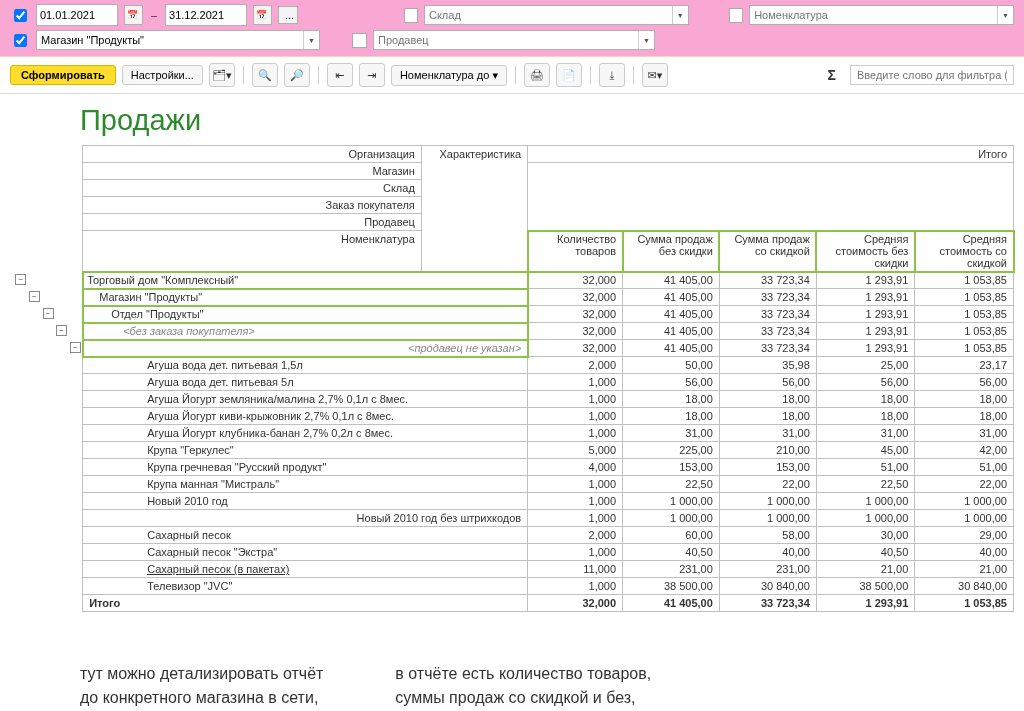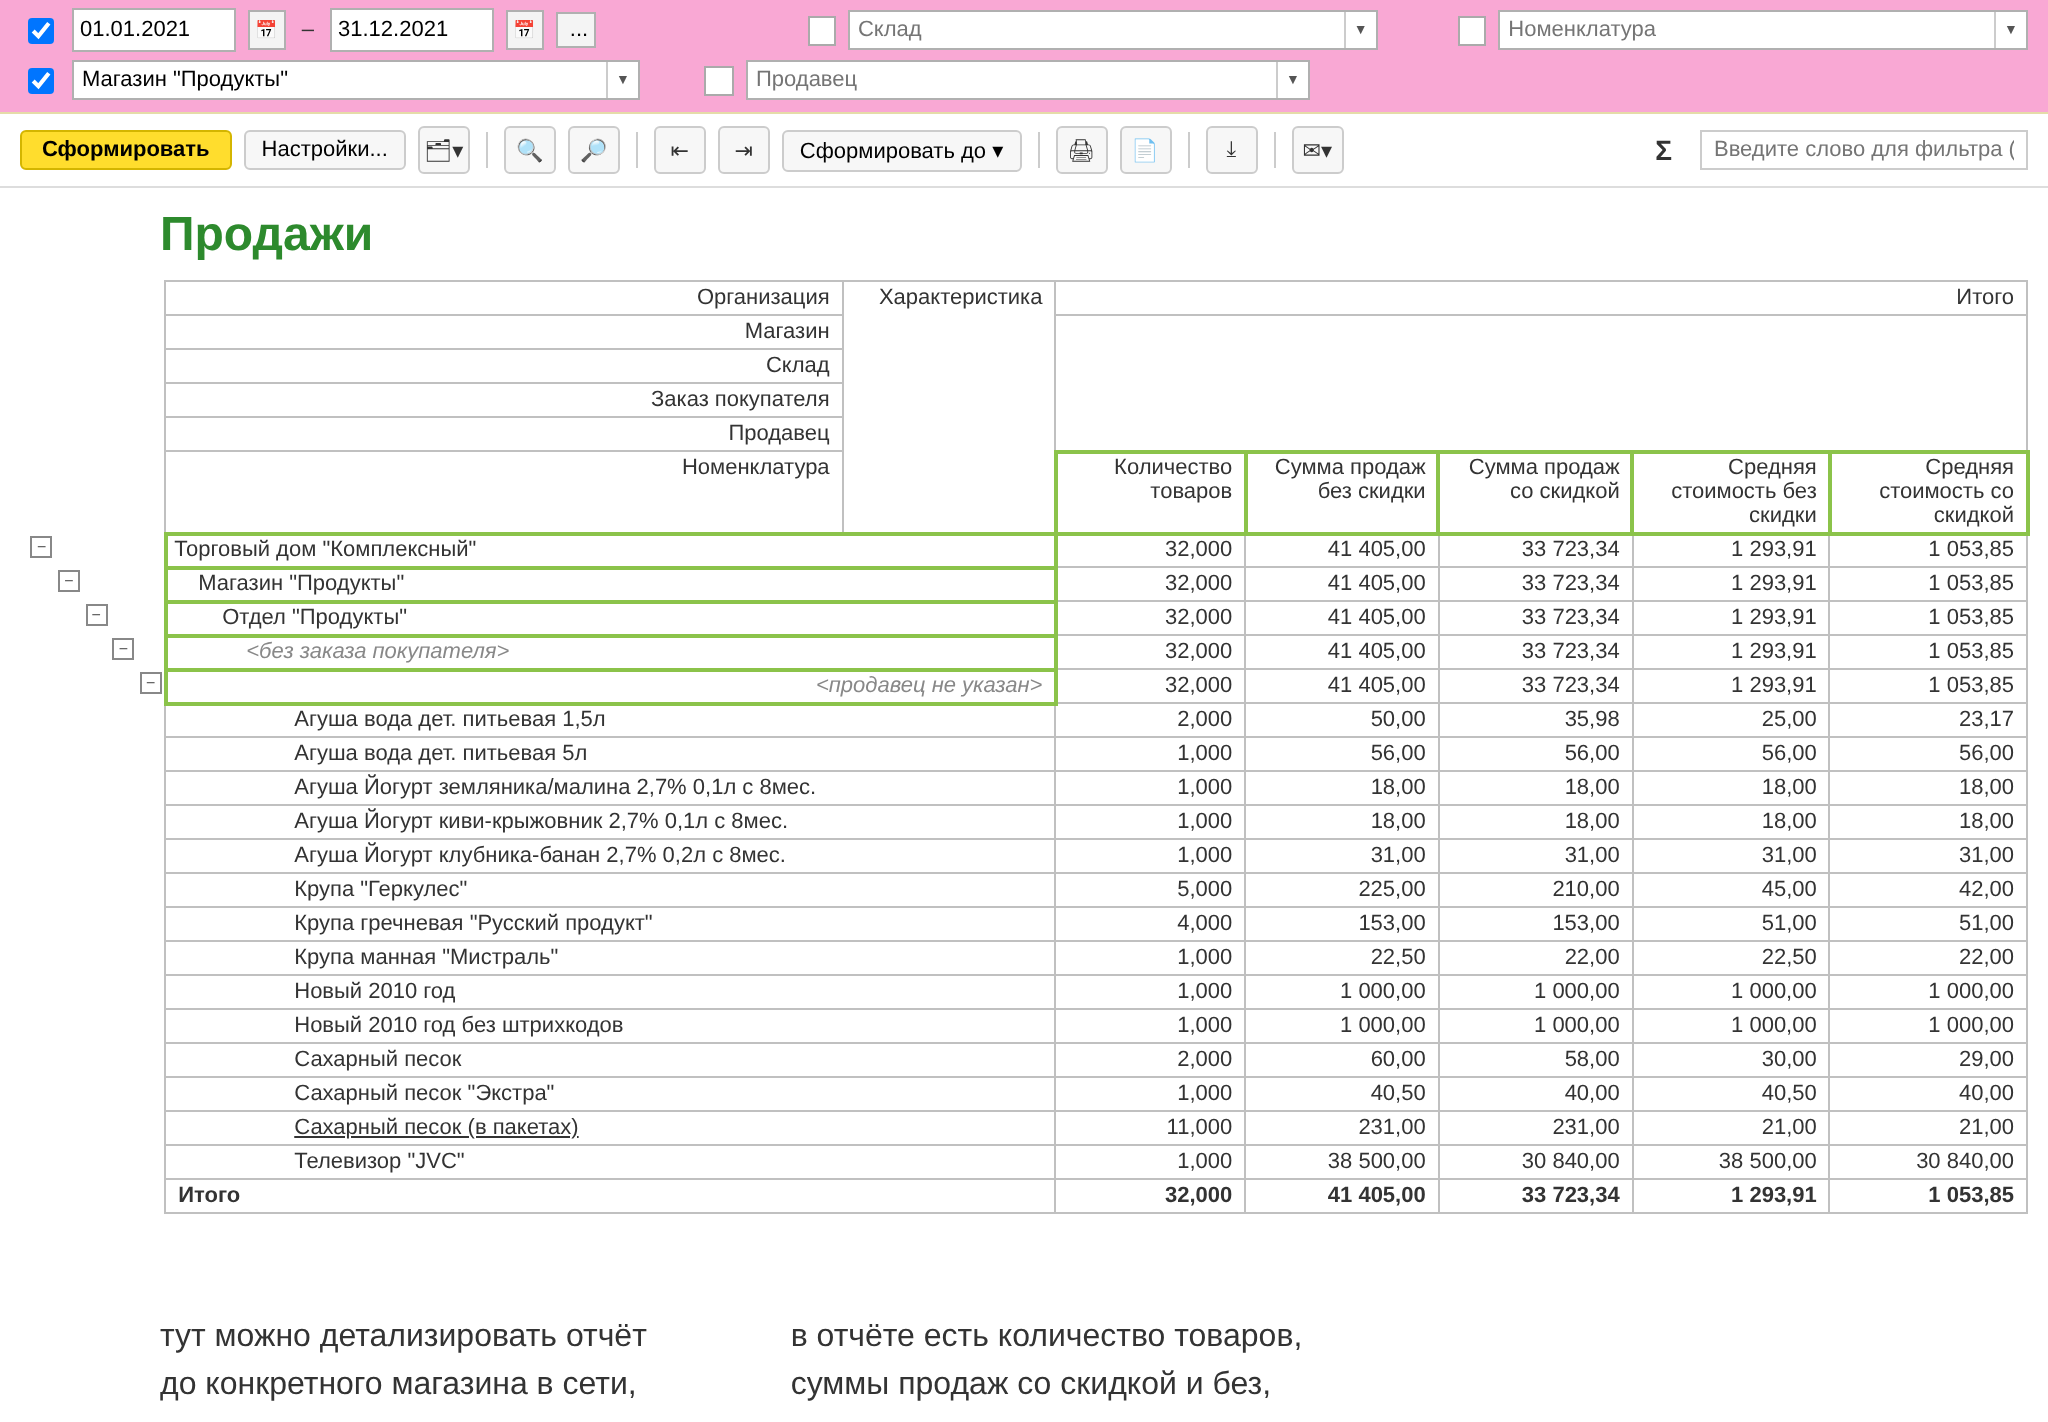--- a/index.html
+++ b/index.html
@@ -15,21 +15,21 @@
 .combo .dd{position:absolute;right:0;top:0;width:15px;height:100%;border-left:1px solid #ccc;display:flex;align-items:center;justify-content:center;font-size:7px;color:#555;cursor:pointer}
 .cb-empty{width:13px;height:13px;border:1px solid #aaa;background:#fff;cursor:pointer}
 .toolbar{padding:6px 10px;display:flex;align-items:center;gap:6px;border-bottom:1px solid #ddd}
 .btn-primary{background:#ffdd2d;border:1px solid #d4b500;padding:3px 10px;font-size:11px;font-weight:bold;cursor:pointer;border-radius:3px}
 .btn{background:#f7f7f7;border:1px solid #ccc;padding:3px 8px;font-size:11px;cursor:pointer;border-radius:3px}
 .icon-btn{width:24px;height:22px;border:1px solid #ccc;background:#f7f7f7;display:inline-flex;align-items:center;justify-content:center;cursor:pointer;border-radius:3px;font-size:11px}
 .toolbar-sep{width:1px;height:18px;background:#ccc;margin:0 2px}
 .sigma{margin-left:auto;font-size:14px;font-weight:bold;margin-right:8px}
 .filter-input{border:1px solid #ccc;padding:3px 6px;font-size:11px;color:#aaa;width:150px}
 .report-area{padding:0;overflow:auto}
-.report-title{font-size:24px;font-weight:bold;color:#2d8a2d;padding:10px 0 8px 80px}
+.report-title{font-size:29px;font-weight:normal;color:#2d8a2d;padding:10px 0 8px 80px}
 .grid{border-collapse:collapse;margin-left:14px;width:1000px}
 .grid td,.grid th{border:1px solid #c0c0c0;padding:2px 6px;font-size:11px;vertical-align:top}
 .grid th{font-weight:normal;text-align:right;background:#fff}
 .tree-cell{border:none !important;padding:0 !important;width:14px;text-align:center;vertical-align:middle}
 .exp{width:9px;height:9px;border:1px solid #888;display:inline-flex;align-items:center;justify-content:center;font-size:8px;line-height:1;cursor:pointer;color:#555;background:#fff}
 .num{text-align:right}
 .gray-italic{color:#888;font-style:italic}
 .total-row td{font-weight:bold}
 .header-row td{height:16px}
 .highlight-green{outline:2px solid #8bc34a;outline-offset:-1px}
@@ -82,21 +82,21 @@
 <div class="toolbar">
   <button class="btn-primary">Сформировать</button>
   <button class="btn">Настройки...</button>
   <span class="icon-btn">🗂▾</span>
   <span class="toolbar-sep"></span>
   <span class="icon-btn">🔍</span>
   <span class="icon-btn">🔎</span>
   <span class="toolbar-sep"></span>
   <span class="icon-btn">⇤</span>
   <span class="icon-btn">⇥</span>
-  <button class="btn"><span>Сформировать до</span> ▾</button>
+  <button class="btn"><span>Номенклатура до</span> ▾</button>
   <span class="toolbar-sep"></span>
   <span class="icon-btn">🖨</span>
   <span class="icon-btn">📄</span>
   <span class="toolbar-sep"></span>
   <span class="icon-btn">⤓</span>
   <span class="toolbar-sep"></span>
   <span class="icon-btn">✉▾</span>
   <span class="sigma">Σ</span>
   <input class="filter-input" placeholder="Введите слово для фильтра (наз" style="">
 </div>
@@ -321,21 +321,21 @@
           <td class="num">1 000,00</td>
           <td class="num">1 000,00</td>
           <td class="num">1 000,00</td>
         </tr>
         <tr>
           <td class="tree-cell"></td>
           <td class="tree-cell"></td>
           <td class="tree-cell"></td>
           <td class="tree-cell"></td>
           <td class="tree-cell"></td>
-          <td colspan="2" style="padding-left: 64px;"><span>Новый 2010 год без штрихкодов</span></td>
+          <td colspan="2" style="padding-left: 64px; text-align: right;"><span>Новый 2010 год без штрихкодов</span></td>
           <td class="num">1,000</td>
           <td class="num">1 000,00</td>
           <td class="num">1 000,00</td>
           <td class="num">1 000,00</td>
           <td class="num">1 000,00</td>
         </tr>
         <tr>
           <td class="tree-cell"></td>
           <td class="tree-cell"></td>
           <td class="tree-cell"></td>

